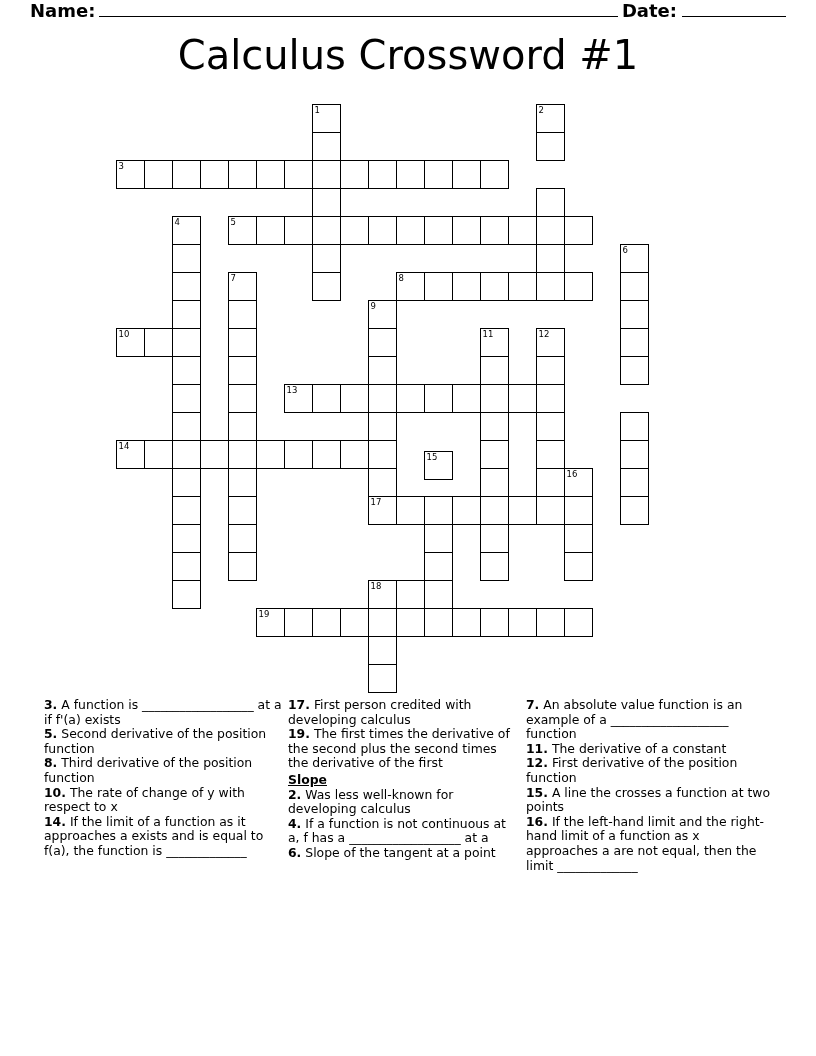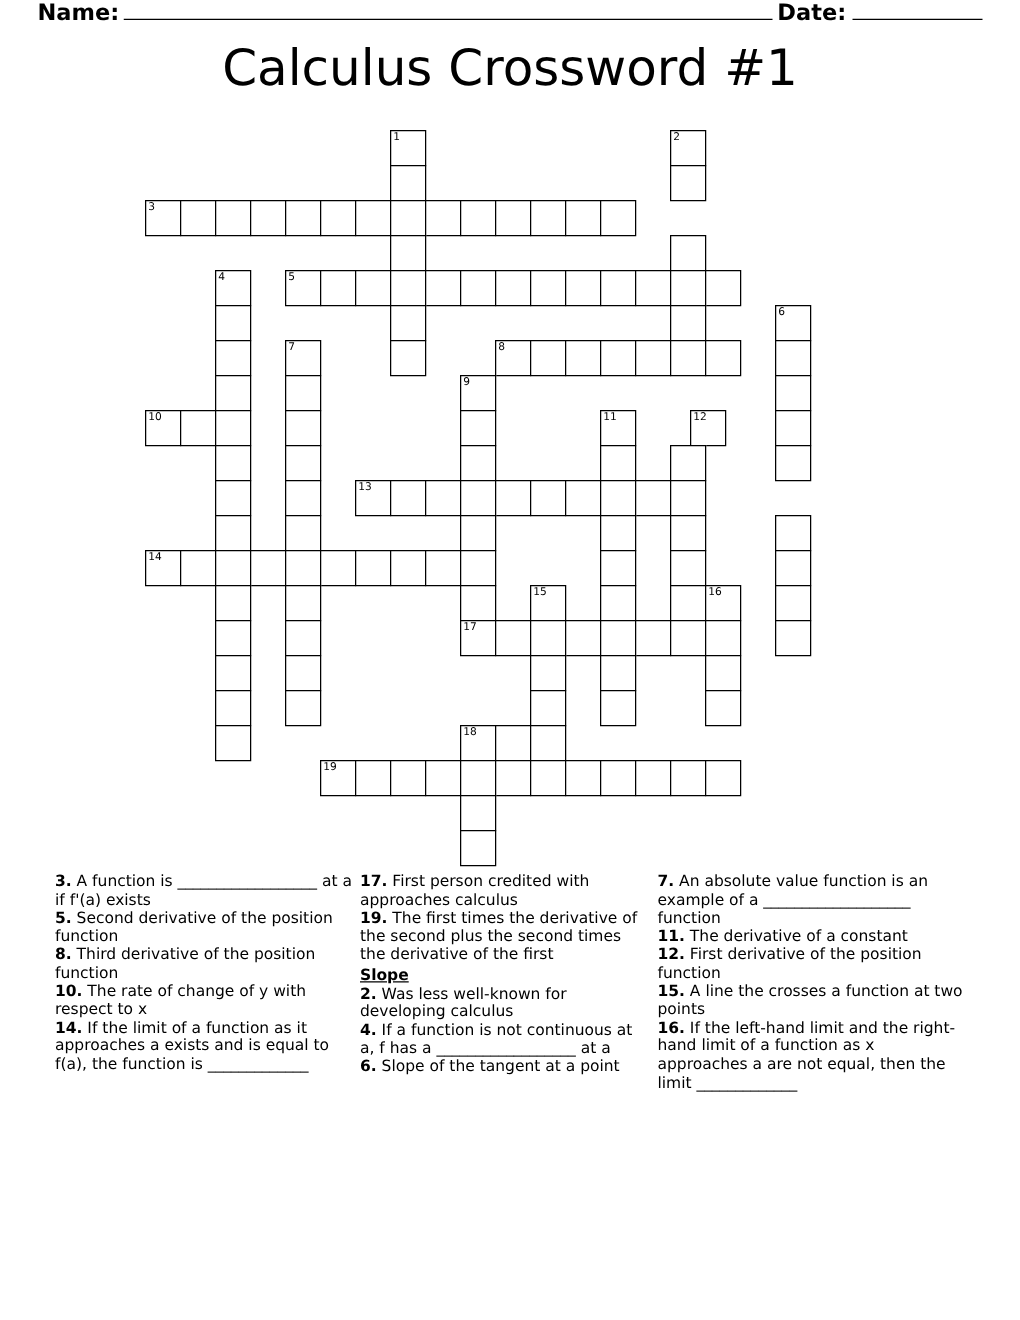--- a/index.html
+++ b/index.html
@@ -158,21 +158,21 @@
       <div class="cell" style="left: 116px; top: 224px;">
         <span class="num">10</span>
       </div>
       <div class="cell" style="left: 144px; top: 224px;"></div>
       <div class="cell" style="left: 172px; top: 224px;"></div>
       <div class="cell" style="left: 228px; top: 224px;"></div>
       <div class="cell" style="left: 368px; top: 224px;"></div>
       <div class="cell" style="left: 480px; top: 224px;">
         <span class="num">11</span>
       </div>
-      <div class="cell" style="left: 536px; top: 224px; margin-left: 16px;">
+      <div class="cell" style="left: 536px; top: 224px;">
         <span class="num">12</span>
       </div>
       <div class="cell" style="left: 620px; top: 224px;"></div>
       <div class="cell" style="left: 172px; top: 252px;"></div>
       <div class="cell" style="left: 228px; top: 252px;"></div>
       <div class="cell" style="left: 368px; top: 252px;"></div>
       <div class="cell" style="left: 480px; top: 252px;"></div>
       <div class="cell" style="left: 536px; top: 252px;"></div>
       <div class="cell" style="left: 620px; top: 252px;"></div>
       <div class="cell" style="left: 172px; top: 280px;"></div>
@@ -206,21 +206,21 @@
       <div class="cell" style="left: 284px; top: 336px;"></div>
       <div class="cell" style="left: 312px; top: 336px;"></div>
       <div class="cell" style="left: 340px; top: 336px;"></div>
       <div class="cell" style="left: 368px; top: 336px;"></div>
       <div class="cell" style="left: 480px; top: 336px;"></div>
       <div class="cell" style="left: 536px; top: 336px;"></div>
       <div class="cell" style="left: 620px; top: 336px;"></div>
       <div class="cell" style="left: 172px; top: 364px;"></div>
       <div class="cell" style="left: 228px; top: 364px;"></div>
       <div class="cell" style="left: 368px; top: 364px;"></div>
-      <div class="cell" style="left: 424px; top: 364px;">
+      <div class="cell" style="left: 424px; top: 347px;">
         <span class="num">15</span>
       </div>
       <div class="cell" style="left: 480px; top: 364px;"></div>
       <div class="cell" style="left: 536px; top: 364px;"></div>
       <div class="cell" style="left: 564px; top: 364px;">
         <span class="num">16</span>
       </div>
       <div class="cell" style="left: 620px; top: 364px;"></div>
       <div class="cell" style="left: 172px; top: 392px;"></div>
       <div class="cell" style="left: 228px; top: 392px;"></div>
@@ -274,21 +274,21 @@
       <div id="col1">
           <p class="clue"><span class="cn">3.</span><span> A function is __________________ at a if f'(a) exists</span></p>
           <p class="clue"><span class="cn">5.</span><span> Second derivative of the position function</span></p>
           <p class="clue"><span class="cn">8.</span><span> Third derivative of the position function</span></p>
           <p class="clue"><span class="cn">10.</span><span> The rate of change of y with respect to x</span></p>
           <p class="clue"><span class="cn">14.</span><span> If the limit of a function as it approaches a exists and is equal to f(a), the function is _____________</span></p>
         </div>
     </div>
     <div class="col col2">
       <div id="col2a">
-          <p class="clue"><span class="cn">17.</span><span> First person credited with approaches calculus</span></p>
+          <p class="clue"><span class="cn">17.</span><span> First person credited with developing calculus</span></p>
           <p class="clue"><span class="cn">19.</span><span> The first times the derivative of the second plus the second times the derivative of the first</span></p>
         </div>
       <div class="hdr" style="margin-top:2px;">Slope</div>
       <div id="col2b">
           <p class="clue"><span class="cn">2.</span><span> Was less well-known for developing calculus</span></p>
           <p class="clue"><span class="cn">4.</span><span> If a function is not continuous at a, f has a __________________ at a</span></p>
           <p class="clue"><span class="cn">6.</span><span> Slope of the tangent at a point</span></p>
         </div>
     </div>
     <div class="col col3">

